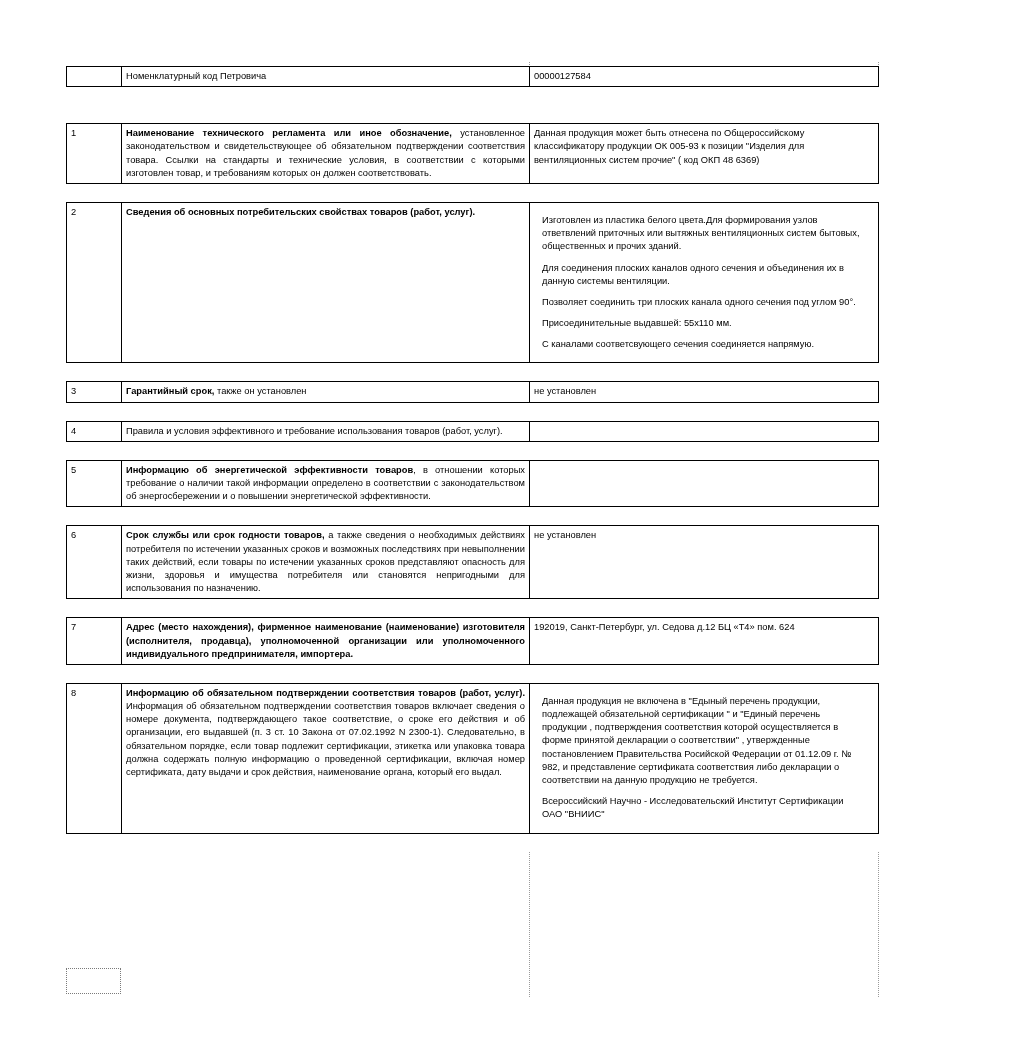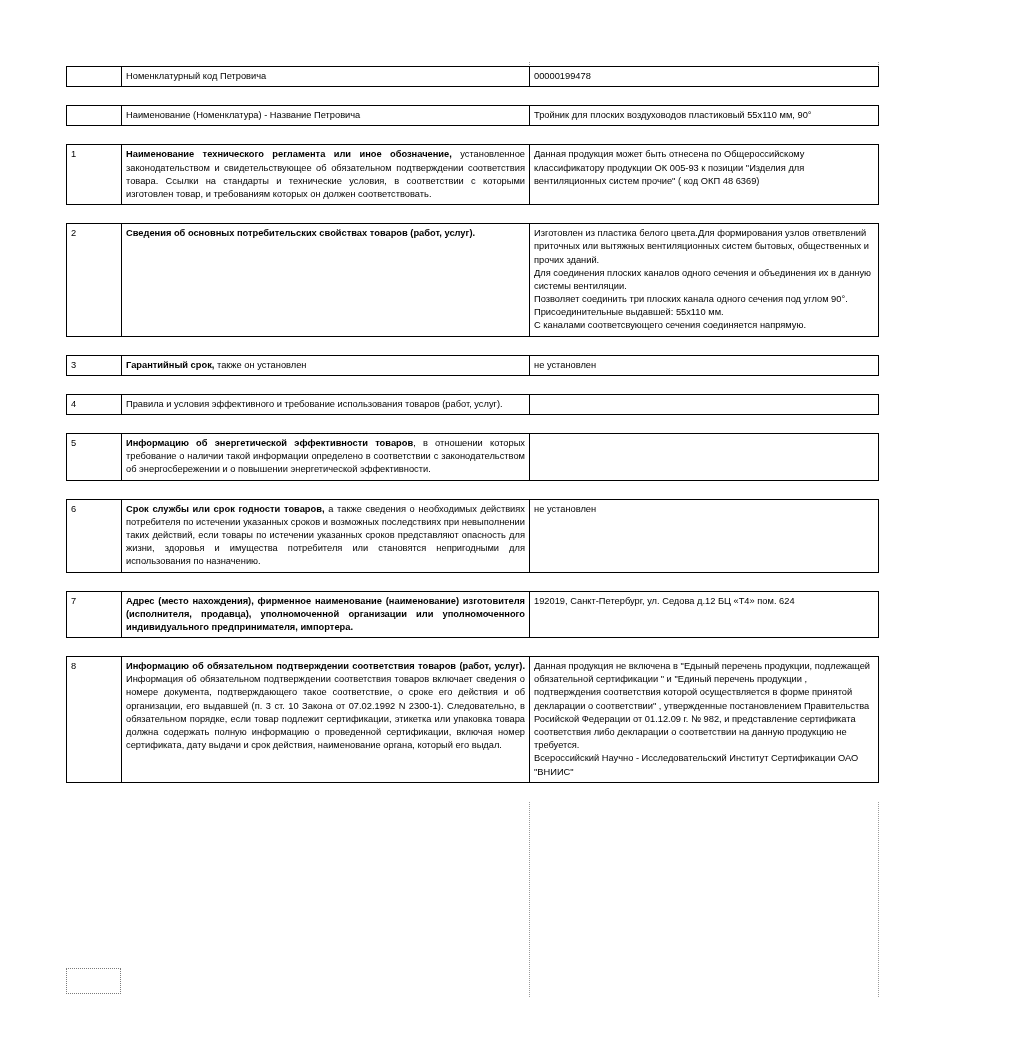--- a/index.html
+++ b/index.html
@@ -74,21 +74,21 @@
 
   
   .j { text-align: justify; text-align-last: left; }
 
   .b { font-weight: bold; }
 
   
   .vmid { vertical-align: middle; }
   .vbot { vertical-align: bottom; }
 
-  p.line { margin: 0; }
+  p.line { margin: 8px; }
 
   
   .dotbox {
     position: absolute;
     left: 66px;
     top: 968px;
     width: 55px;
     height: 26px;
     border: 1px dotted #7a7a7a;
     box-sizing: border-box;
@@ -106,34 +106,29 @@
     <colgroup>
       <col class="c-num">
         <col class="c-label">
         <col class="c-val">
     </colgroup>
     <tbody>
 
       <tr>
         <td class="num"></td>
         <td class="label">Номенклатурный код Петровича</td>
-        <td class="val">00000199478</td>
-      </tr>
-
-      <tr class="spacer">
-          <td></td>
-          <td></td>
-          <td></td>
-        </tr>
-
-      <tr>
-        <td class="num"></td>
-        <td class="label">Наименование (Номенклатура) - Название Петровича</td>
-        <td class="val">Тройник для плоских воздуховодов пластиковый 55х110 мм, 90°</td>
-      </tr>
+        <td class="val">00000127584</td>
+      </tr>
+
+      <tr class="spacer">
+          <td></td>
+          <td></td>
+          <td></td>
+        </tr>
+
 
       <tr class="spacer">
           <td></td>
           <td></td>
           <td></td>
         </tr>
 
       <tr>
         <td class="num vmid">1</td>
         <td class="label j"><span class="b">Наименование технического регламента или иное обозначение,</span><span> установленное законодательством и свидетельствующее об обязательном подтверждении соответствия товара. Ссылки на стандарты и технические условия, в соответствии с которыми изготовлен товар, и требованиям которых он должен соответствовать.</span></td>

